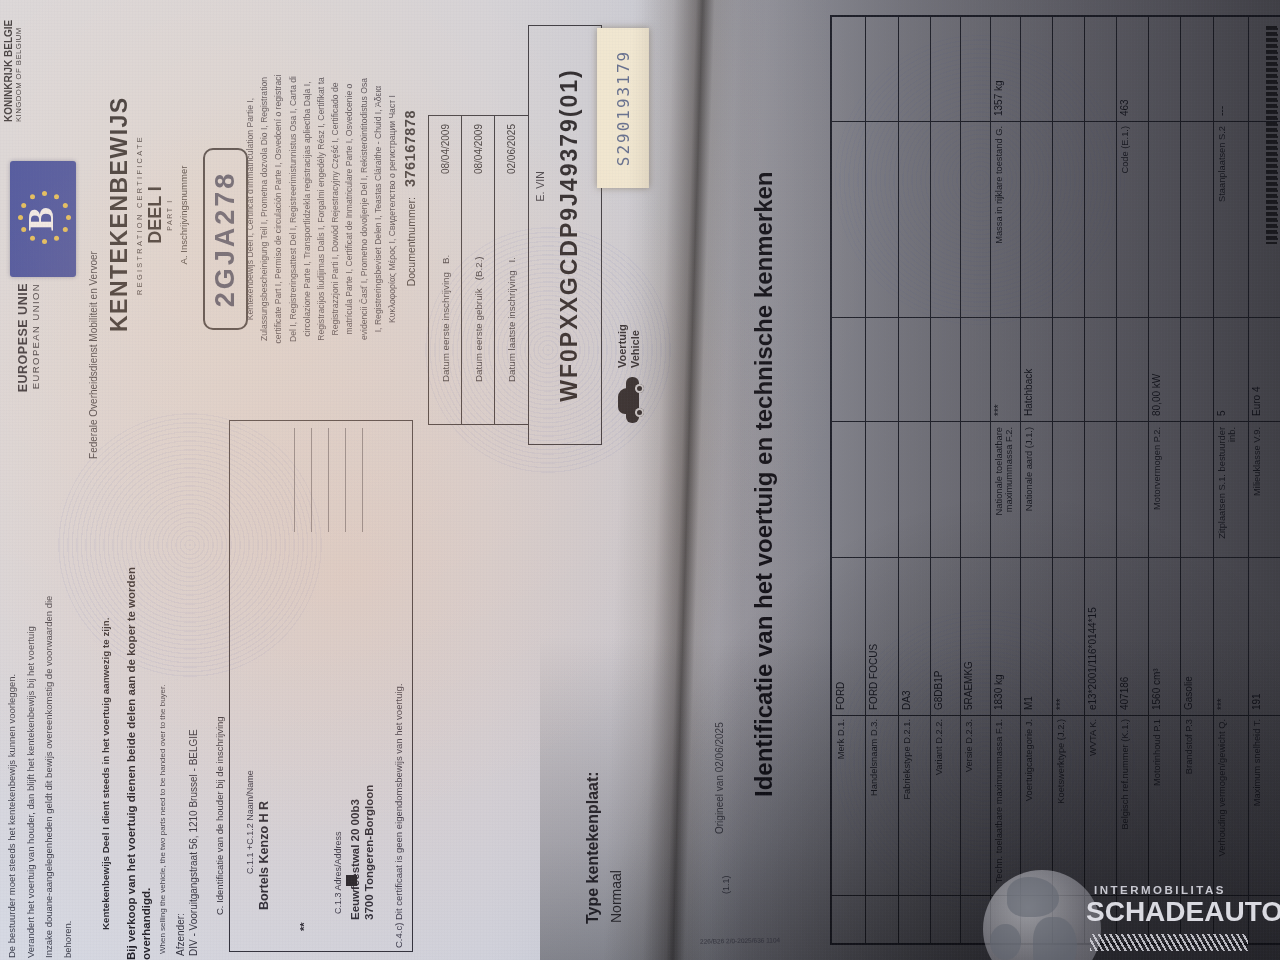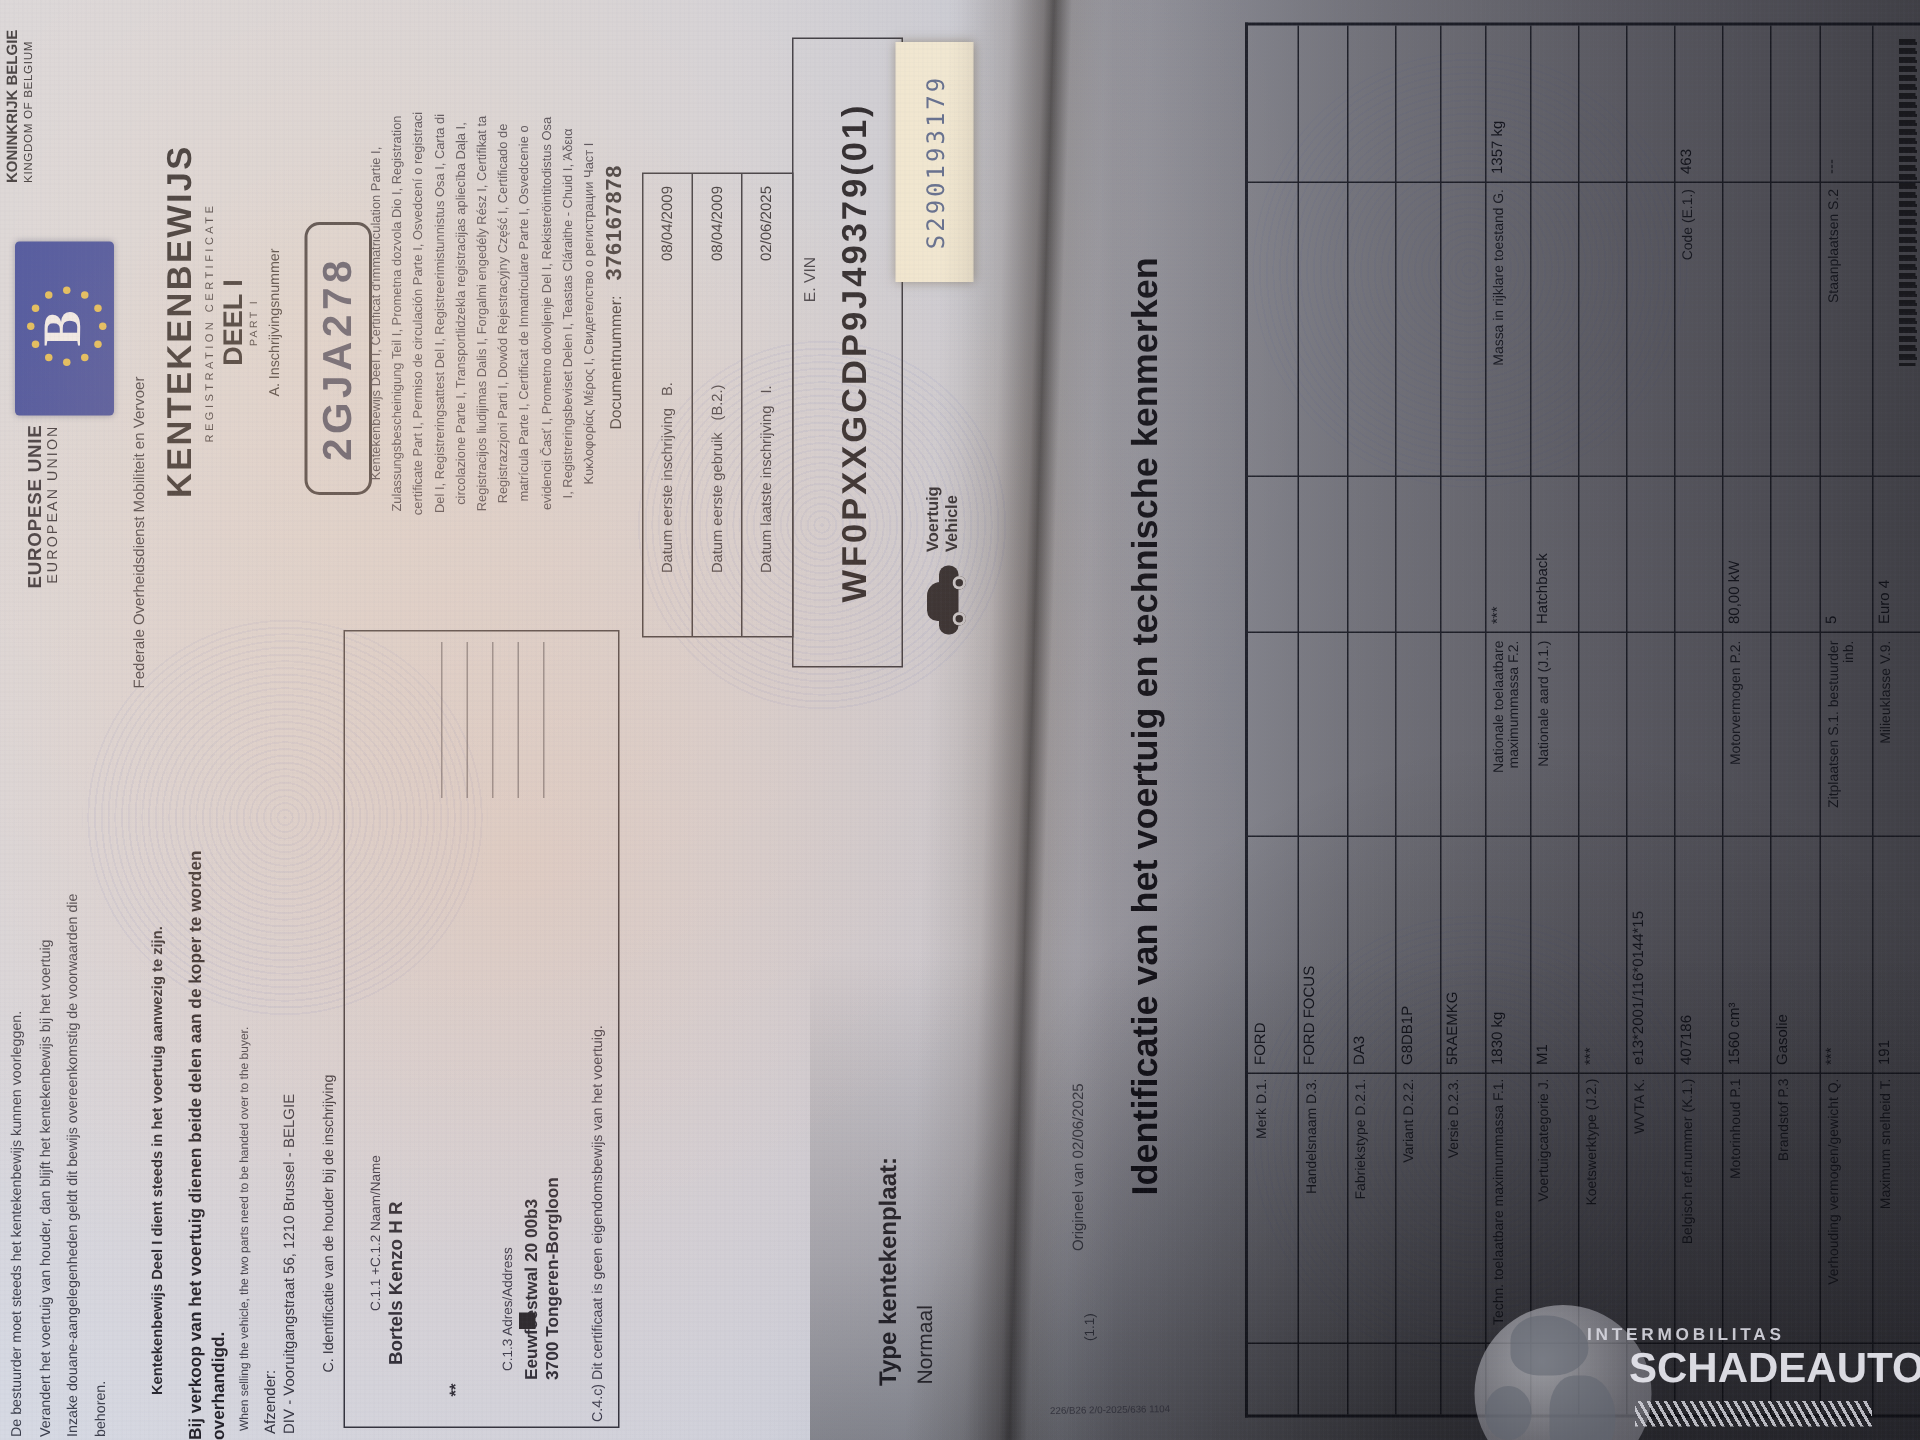--- a/index.html
+++ b/index.html
@@ -122,21 +122,21 @@
   #ov-tex{left:0;top:0;width:1280px;height:960px;opacity:.5;
      background:repeating-linear-gradient(90deg,rgba(130,135,160,.05) 0 1px,rgba(0,0,0,0) 1px 3px),
                 repeating-linear-gradient(0deg,rgba(130,135,160,.04) 0 1px,rgba(0,0,0,0) 1px 3px);}
   
   #wm-globe{position:absolute;left:983px;top:870px;width:118px;height:118px;border-radius:50%;overflow:hidden;
      background:radial-gradient(circle at 38% 32%,rgba(225,226,232,.60),rgba(190,190,200,.42) 55%,rgba(160,160,172,.38) 100%);}
   .gb{position:absolute;background:rgba(95,100,112,.55);}
   #gb1{left:20%;top:6%;width:44%;height:34%;border-radius:45% 60% 50% 40%;}
   #gb2{left:42%;top:40%;width:38%;height:52%;border-radius:40% 50% 60% 45%;}
   #gb3{left:6%;top:46%;width:26%;height:30%;border-radius:50%;}
-  #wm-t1{position:absolute;left:1058px;top:884px;font-size:11.5px;font-weight:bold;letter-spacing:2.5px;
+  #wm-t1{position:absolute;left:1094px;top:884px;font-size:11.5px;font-weight:bold;letter-spacing:2.5px;
          color:rgba(214,214,222,.92);white-space:nowrap;}
   #wm-t2{position:absolute;left:1086px;top:896px;font-size:28px;font-weight:bold;
          color:rgba(228,228,235,.95);white-space:nowrap;}
   #wm-stripes{position:absolute;left:1090px;top:934px;width:158px;height:17px;
          background:repeating-linear-gradient(60deg,rgba(222,222,230,.8) 0 2px,rgba(0,0,0,0) 2px 5px);}
   #barcode{position:absolute;left:1266px;top:26px;width:11px;height:218px;
          background:repeating-linear-gradient(180deg,rgba(18,18,22,.85) 0 2px,rgba(0,0,0,0) 2px 6px);}
   #edge-code{position:absolute;left:700px;top:937px;font-size:6.5px;color:rgba(40,40,50,.78);
          transform:rotate(-1deg);white-space:nowrap;}
 </style>

